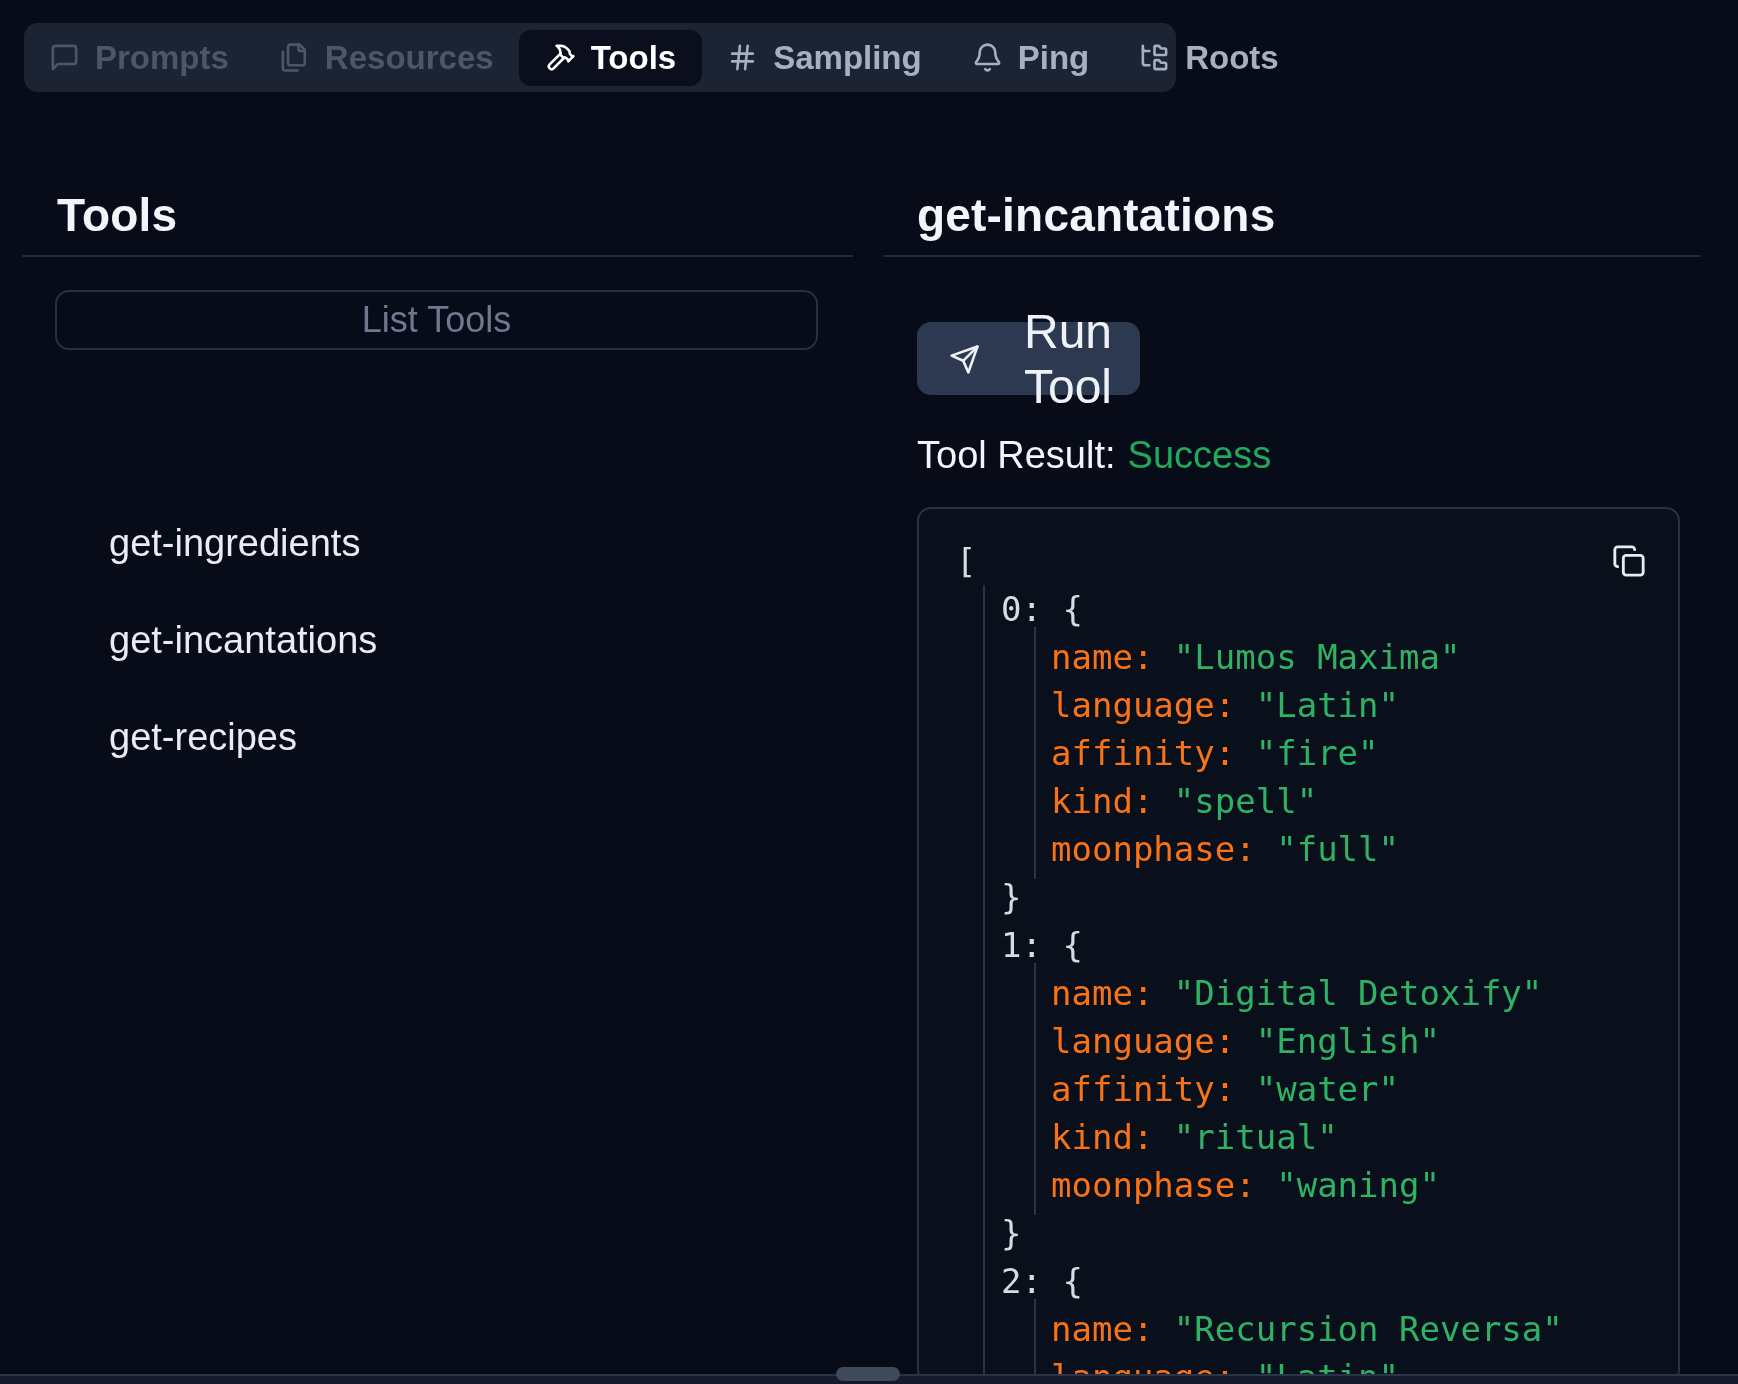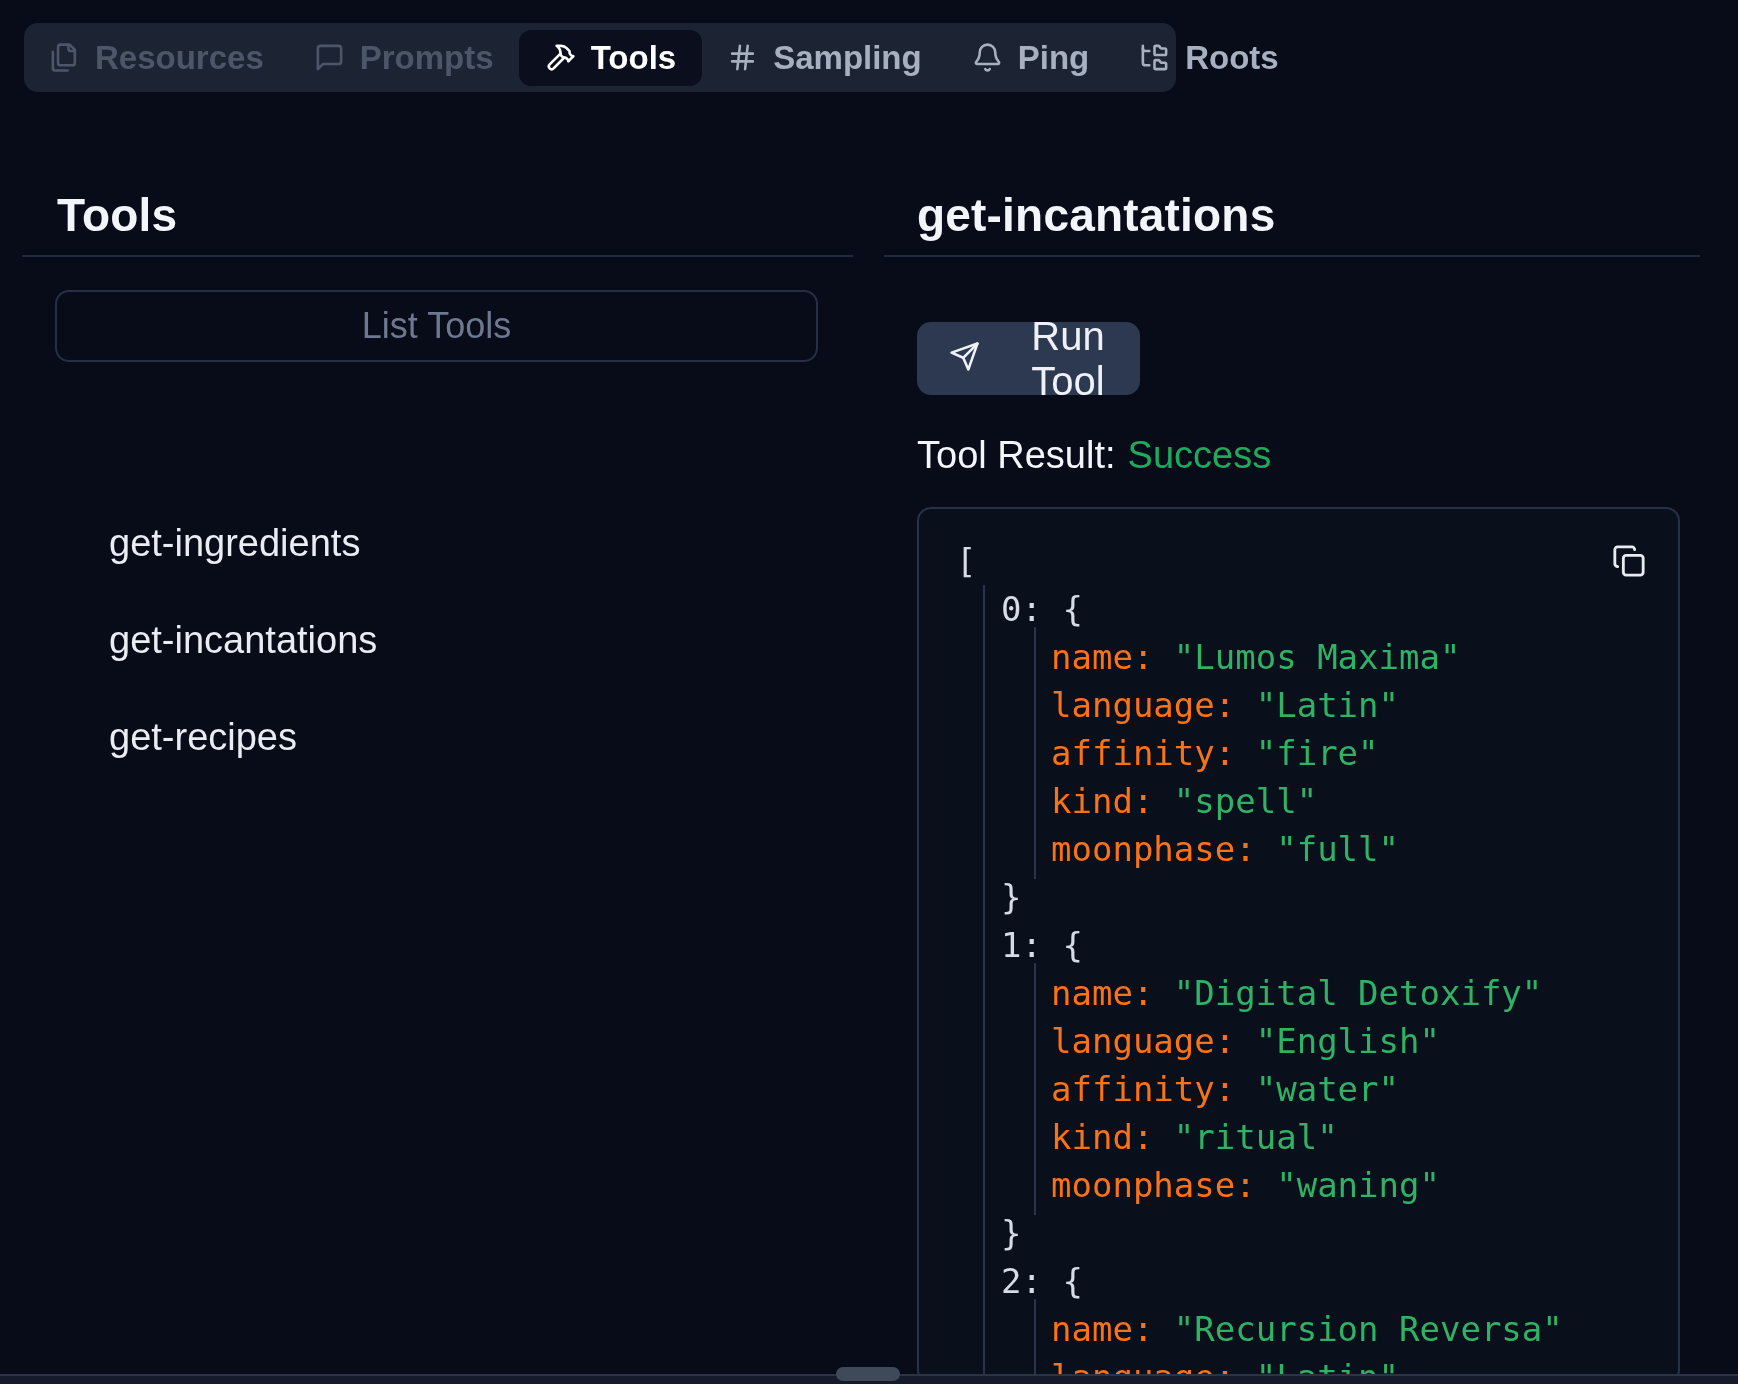--- a/index.html
+++ b/index.html
@@ -37,40 +37,40 @@
     position:absolute; font-size:46px; font-weight:700; color:#f2f5fa;
     letter-spacing:0.2px;
   }
   #left-title  { left:57px;  top:188px; }
   #right-title { left:917px; top:188px; }
   .divider { position:absolute; top:255px; height:2px; background:#222b3e; }
   #left-divider  { left:22px;  width:831px; }
   #right-divider { left:884px; width:816px; }
 
   .ghost-btn {
-    position:absolute; left:55px; width:763px; height:72px;
+    position:absolute; left:55px; width:763px; height:60px;
     background:transparent; border:2px solid #262f46; border-radius:14px;
     font-family:inherit; font-size:36px; color:#edf1f6;
     display:flex; align-items:center; justify-content:center; cursor:pointer;
   }
   #list-tools-button { top:290px; color:#6e7890; }
   #clear-button { top:395px; }
 
   .tool-list { position:absolute; left:70px; top:495px; list-style:none;margin-left:39px; }
   .tool-item {
     height:97px; display:flex; align-items:center;
     font-size:38px; color:#e9edf3; cursor:pointer;
   }
 
   
   .run-btn {
     position:absolute; left:917px; top:322px; width:223px; height:73px;
     background:#2d3950; border:none; border-radius:14px;
     display:flex; align-items:center; padding-left:32px; gap:16px;
-    font-family:inherit; font-size:40px; font-weight:500; color:#eef2f7;
+    font-family:inherit; font-size:48px; font-weight:500; color:#eef2f7;
     cursor:pointer;
   }
   .run-btn svg { width:31px; height:31px; }
 
   .result-line {
     position:absolute; left:917px; top:434px;
     font-size:38px; font-weight:400; color:#f2f5fa;
   }
   .result-line .status { color:#1fa95c; margin-left:12px; }
 
@@ -109,34 +109,34 @@
 </style>
 </head>
 <body>
 
 <div class="stage">
 
   <nav class="tabbar" id="tabbar">
       <div class="tab disabled">
         <span class="icon">
           <svg viewBox="0 0 24 24" fill="none" stroke="currentColor" stroke-width="2" stroke-linecap="round" stroke-linejoin="round">
+            <path d="M21 15a2 2 0 0 1-2 2H7l-4 4V5a2 2 0 0 1 2-2h14a2 2 0 0 1 2 2z"></path>
+          </svg>
+        </span>
+        <span class="tab-label">Prompts</span>
+      </div>
+      <div class="tab disabled">
+        <span class="icon">
+          <svg viewBox="0 0 24 24" fill="none" stroke="currentColor" stroke-width="2" stroke-linecap="round" stroke-linejoin="round">
             <path d="M20 7h-3a2 2 0 0 1-2-2V2"></path>
             <path d="M9 18a2 2 0 0 1-2-2V4a2 2 0 0 1 2-2h7l4 4v10a2 2 0 0 1-2 2Z"></path>
             <path d="M3 7.6v12.8A1.6 1.6 0 0 0 4.6 22h9.8"></path>
           </svg>
         </span>
         <span class="tab-label">Resources</span>
-      </div>
-      <div class="tab disabled">
-        <span class="icon">
-          <svg viewBox="0 0 24 24" fill="none" stroke="currentColor" stroke-width="2" stroke-linecap="round" stroke-linejoin="round">
-            <path d="M21 15a2 2 0 0 1-2 2H7l-4 4V5a2 2 0 0 1 2-2h14a2 2 0 0 1 2 2z"></path>
-          </svg>
-        </span>
-        <span class="tab-label">Prompts</span>
       </div>
       <div class="tab active">
         <span class="icon">
           <svg viewBox="0 0 24 24" fill="none" stroke="currentColor" stroke-width="2" stroke-linecap="round" stroke-linejoin="round">
             <path d="m15 12-8.373 8.373a1 1 0 1 1-3-3L12 9"></path>
             <path d="m18 15 4-4"></path>
             <path d="m21.5 11.5-1.914-1.914A2 2 0 0 1 19 8.172V7l-2.26-2.26a6 6 0 0 0-4.202-1.756L9 2.96l.92.82A6.18 6.18 0 0 1 12 8.4V10l2 2h1.172a2 2 0 0 1 1.414.586L18.5 14.5"></path>
           </svg>
         </span>
         <span class="tab-label">Tools</span>

